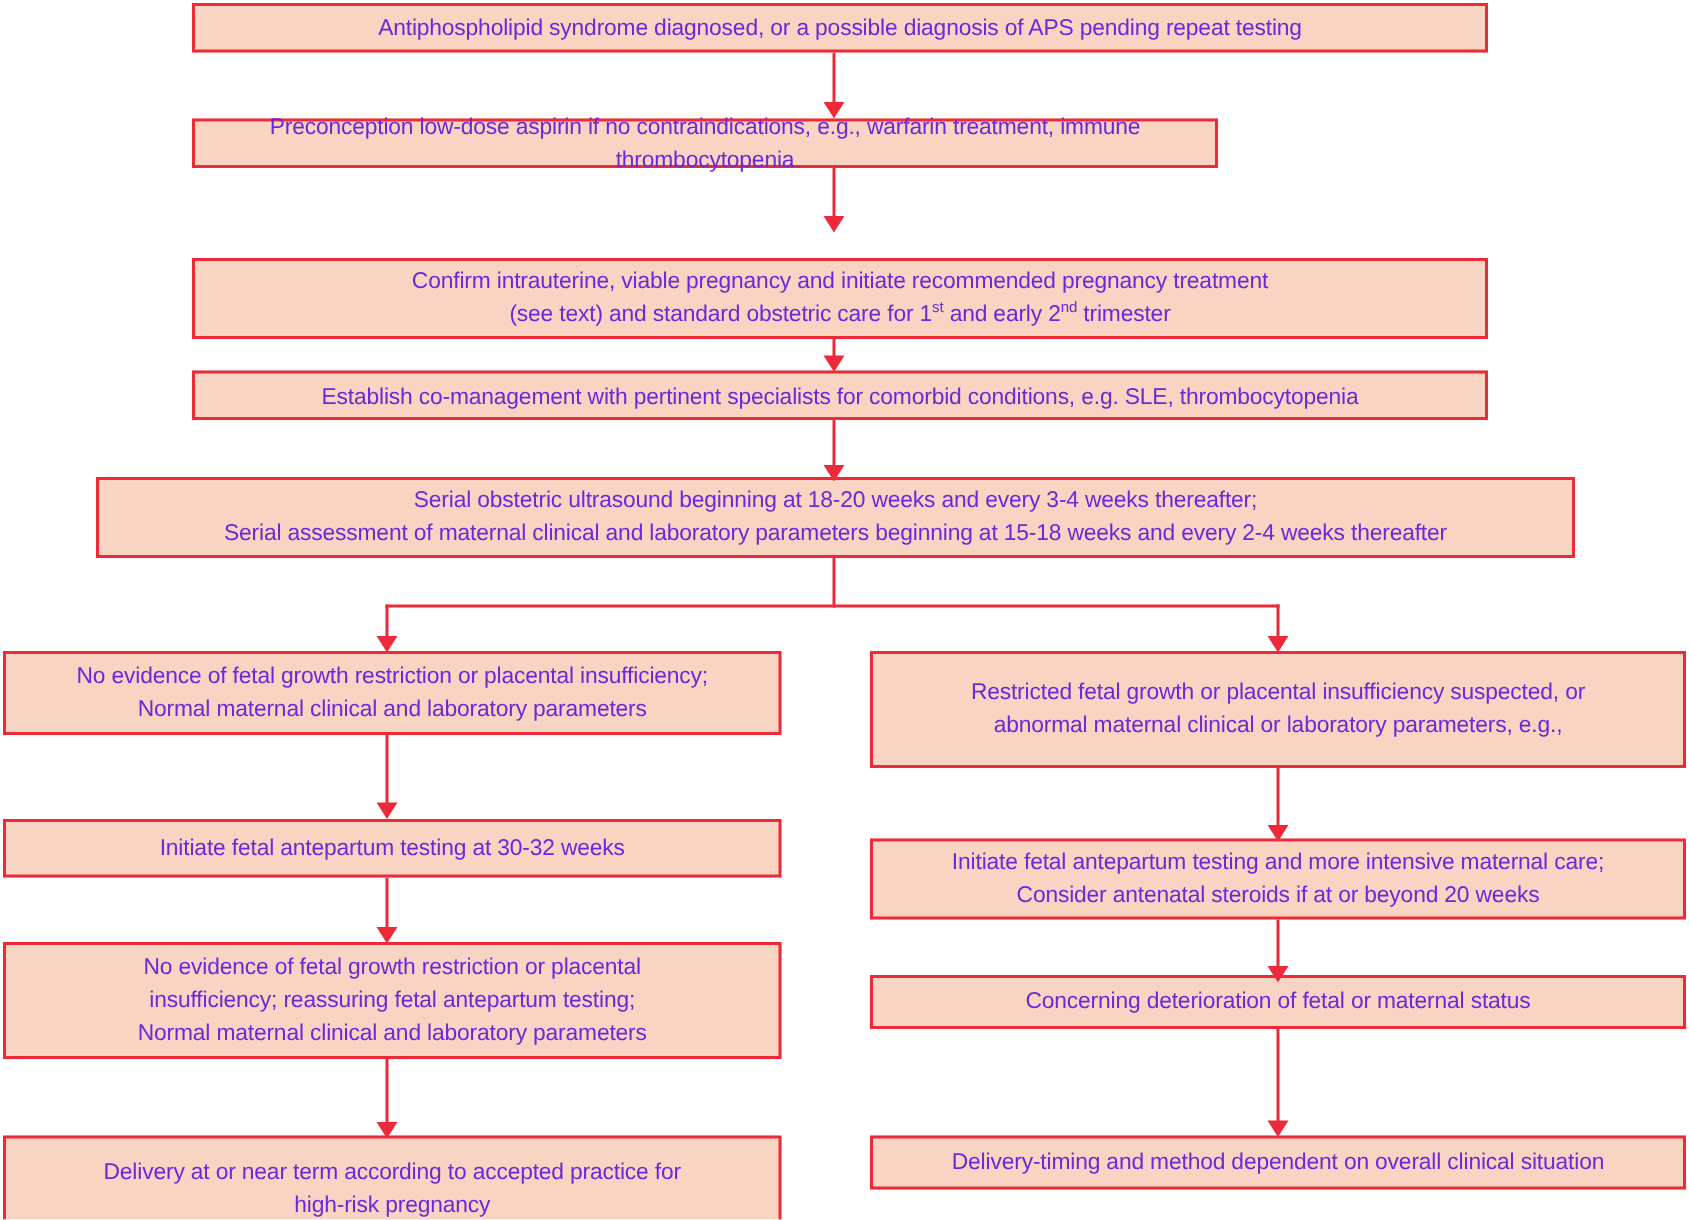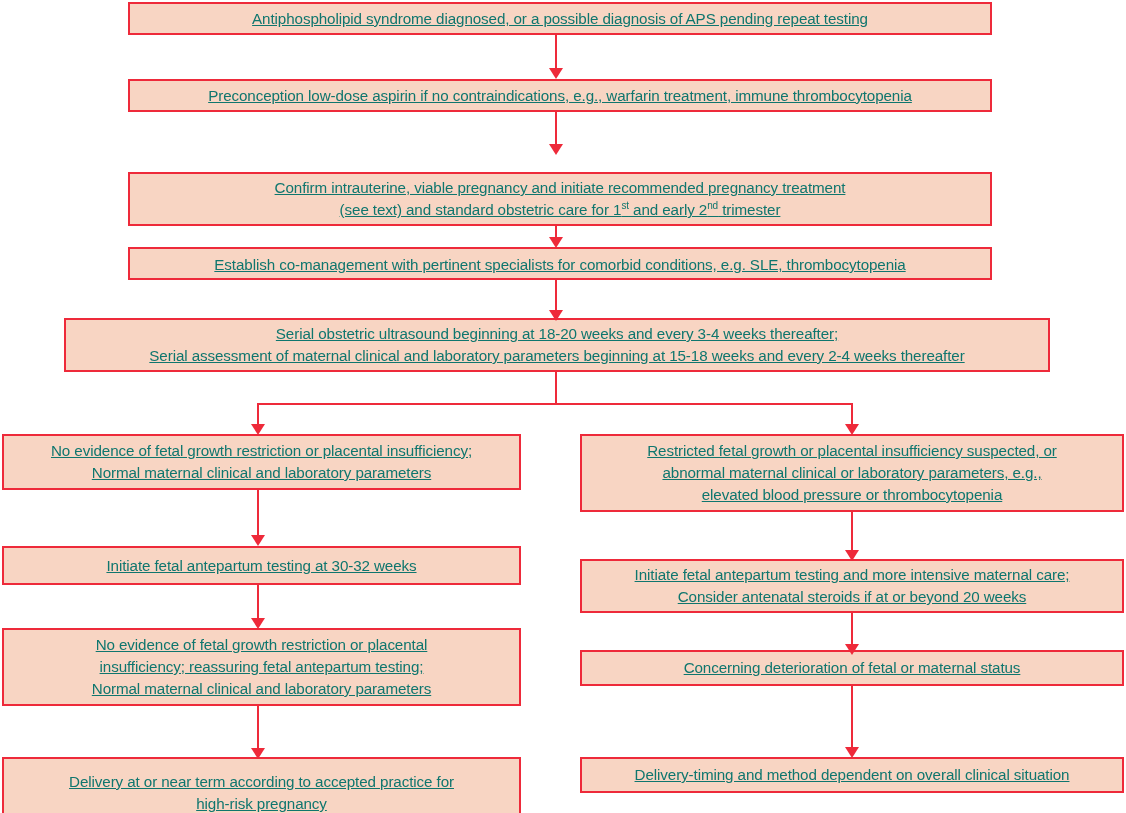--- a/index.html
+++ b/index.html
@@ -20,27 +20,26 @@
   }
   .node {
     position: absolute;
     box-sizing: border-box;
     background: #f8d5c3;
     border: 2px solid #ee2a3a;
     display: flex;
     align-items: center;
     justify-content: center;
     text-align: center;
-    color: #0f766e;
+    color: #6d28d9;
     font-size: 15.2px;
     line-height: 22px;
     letter-spacing: -0.1px;
     padding: 2px 8px;
     z-index: 2;
-    text-decoration: underline;
   }
   .node .txt { display: block; width: 100%; }
   .node sup {
     font-size: 0.66em;
     vertical-align: super;
     line-height: 0;
   }
   
   .conn {
     position: absolute;
@@ -64,21 +63,21 @@
 
 <div id="flowchart">
 
   <div class="node" style="left:128px; top:2px; width:864px; height:33px;">
     <span class="txt">Antiphospholipid syndrome diagnosed, or a possible diagnosis of APS pending repeat testing</span>
   </div>
 
   <div class="conn vline" style="left:555px; top:35px; width:2px; height:39px;"></div>
   <div class="arrowhead" style="left:549px; top:68px;"></div>
 
-  <div class="node" style="left:128px; top:79px; width:864px; height:33px;">
+  <div class="node" style="left:128px; top:79px; width:684px; height:33px;">
     <span class="txt">Preconception low-dose aspirin if no contraindications, e.g., warfarin treatment, immune thrombocytopenia</span>
   </div>
 
   <div class="conn vline" style="left:555px; top:112px; width:2px; height:39px;"></div>
   <div class="arrowhead" style="left:549px; top:144px;"></div>
 
   <div class="node" style="left:128px; top:152px; width:864px; height:54px;margin-top:20px;">
     <span class="txt">
       <span>Confirm intrauterine, viable pregnancy and initiate recommended pregnancy treatment</span><br>
       <span>(see text) and standard obstetric care for 1</span><sup>st</sup><span> and early 2</span><sup>nd</sup><span> trimester</span>
@@ -141,21 +140,20 @@
     <span class="txt">
       <span>Delivery at or near term according to accepted practice for</span><br>
       <span>high-risk pregnancy</span>
     </span>
   </div>
 
   <div class="node" style="left:580px; top:434px; width:544px; height:78px;">
     <span class="txt">
       <span>Restricted fetal growth or placental insufficiency suspected, or</span><br>
       <span>abnormal maternal clinical or laboratory parameters, e.g.,</span><br>
-      <span>elevated blood pressure or thrombocytopenia</span>
     </span>
   </div>
 
   <div class="conn vline" style="left:851px; top:512px; width:2px; height:44px;"></div>
   <div class="arrowhead" style="left:845px; top:550px;"></div>
 
   <div class="node" style="left:580px; top:559px; width:544px; height:54px;">
     <span class="txt">
       <span>Initiate fetal antepartum testing and more intensive maternal care;</span><br>
       <span>Consider antenatal steroids if at or beyond 20 weeks</span>

